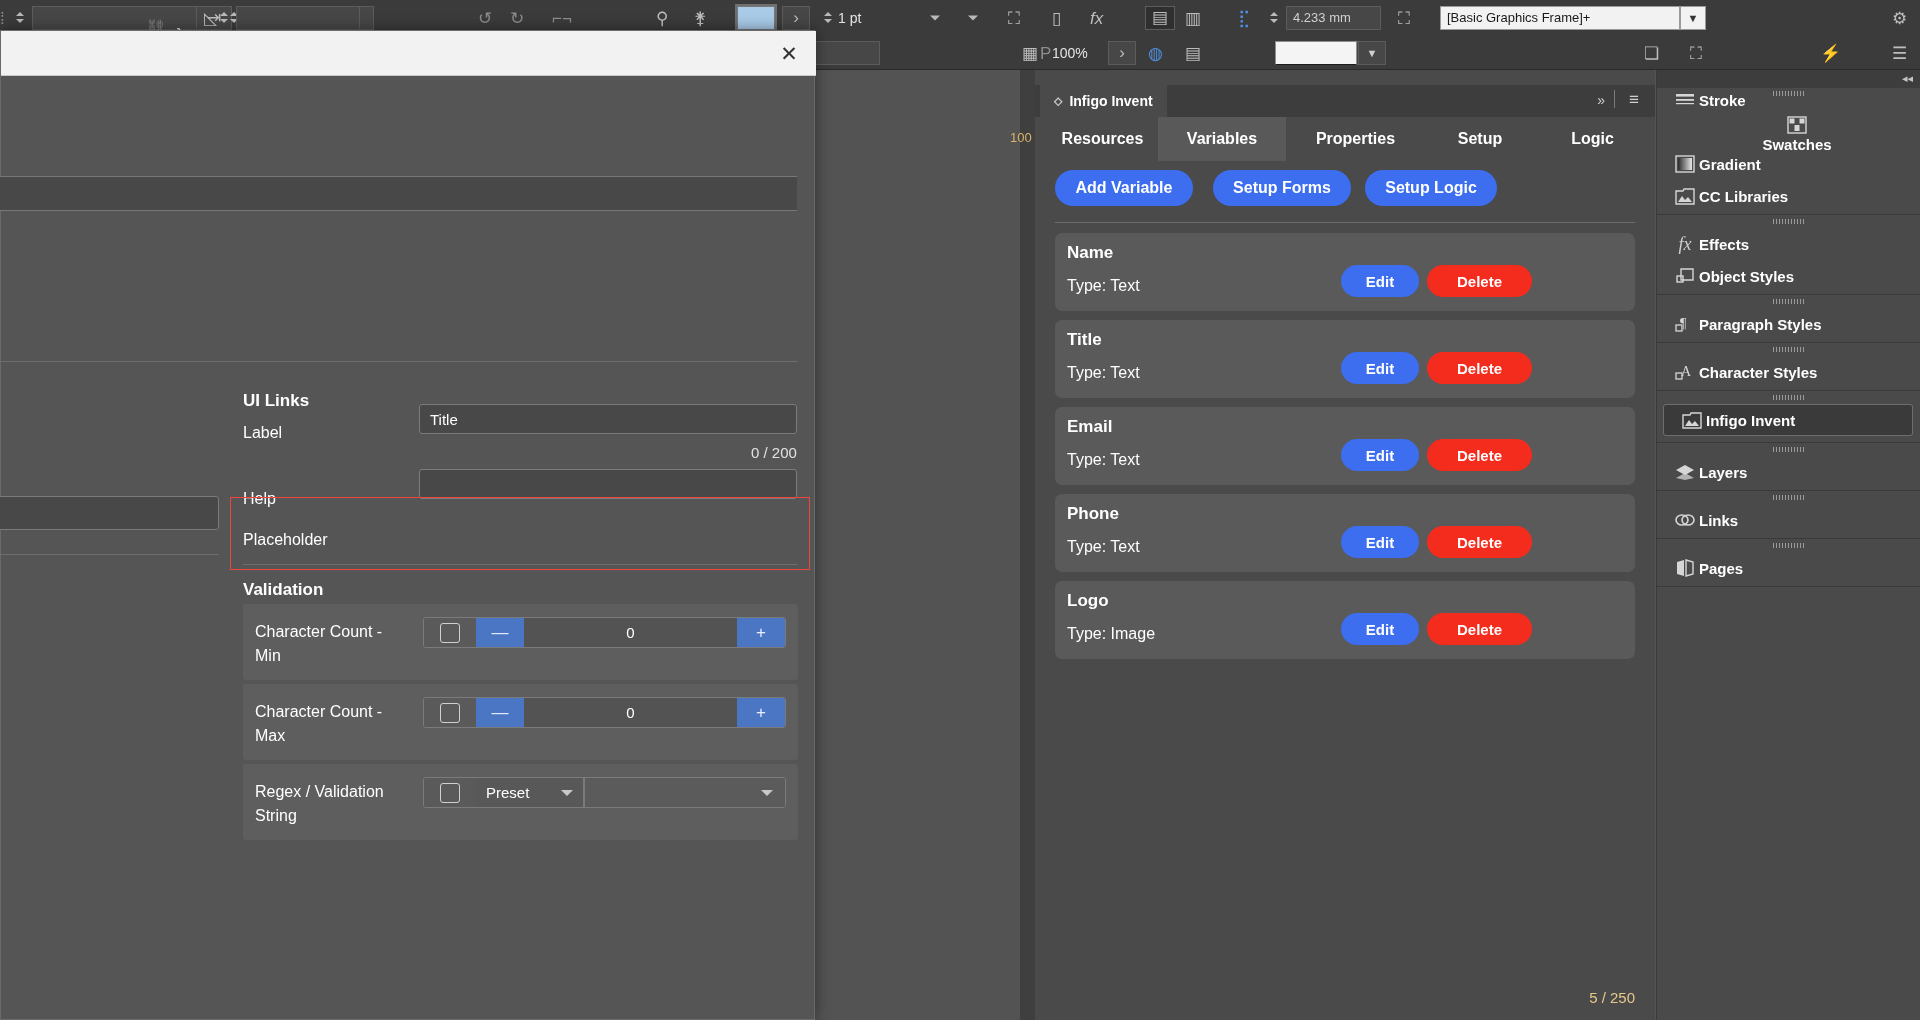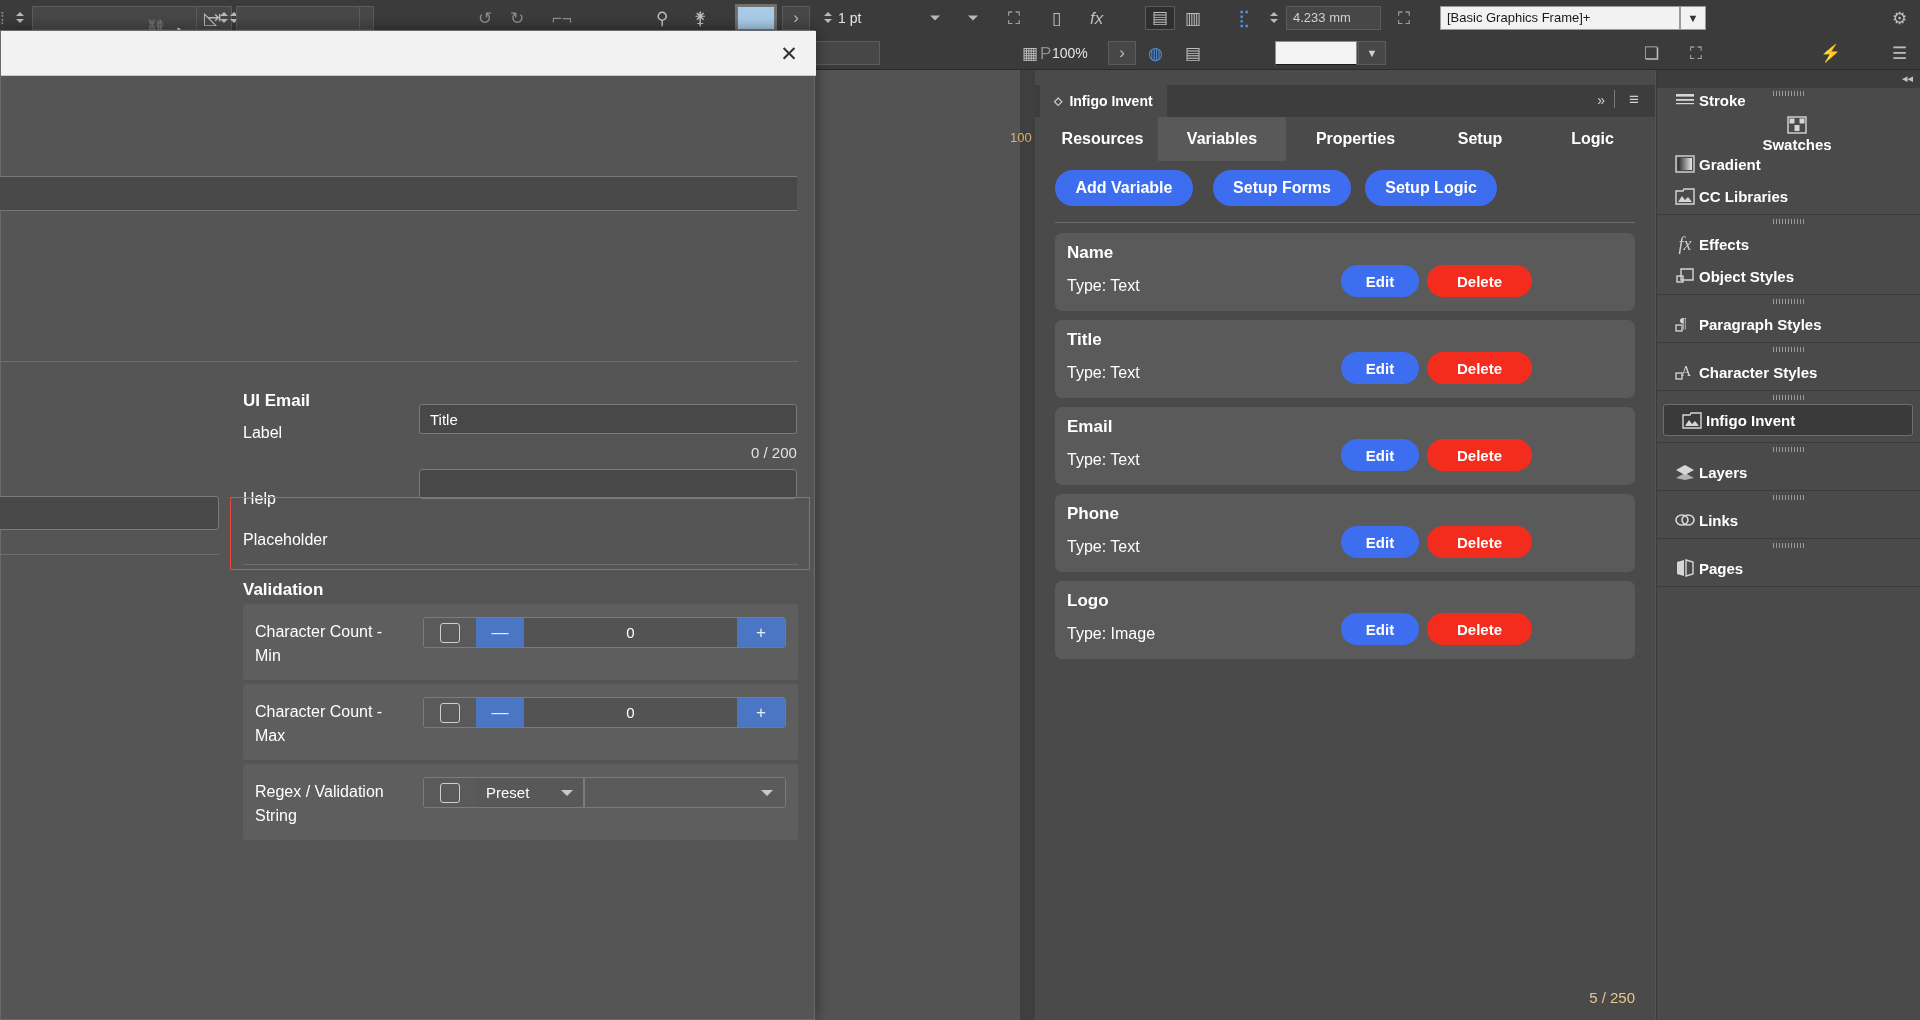--- a/index.html
+++ b/index.html
@@ -346,21 +346,21 @@
     </div>
 
     <div class="modal-body">
 
       <div class="top-strip-field"></div>
 
       <div class="partial-field" style="left:-220px;top:420px;width:438px;height:34px;"></div>
       <div class="hr-line" style="left:-220px;top:478px;width:438px;"></div>
 
       <div class="hr-line" style="top:285px;"></div>
-      <div class="section-title" style="left:242px;top:315px;">UI Email</div>
+      <div class="section-title" style="left:242px;top:315px;">UI Links</div>
 
       <div class="row-label" style="left:242px;top:345px;">Label</div>
       <div class="inp" style="left:418px;top:328px;width:378px;">Title</div>
       <div class="counter" style="left:750px;top:368px;">0 / 200</div>
 
       <div class="row-label" style="left:242px;top:411px;">Help</div>
       <div class="inp" style="left:418px;top:393px;width:378px;"></div>
 
       <div class="row-label" style="left:242px;top:452px;">Placeholder</div>
 

